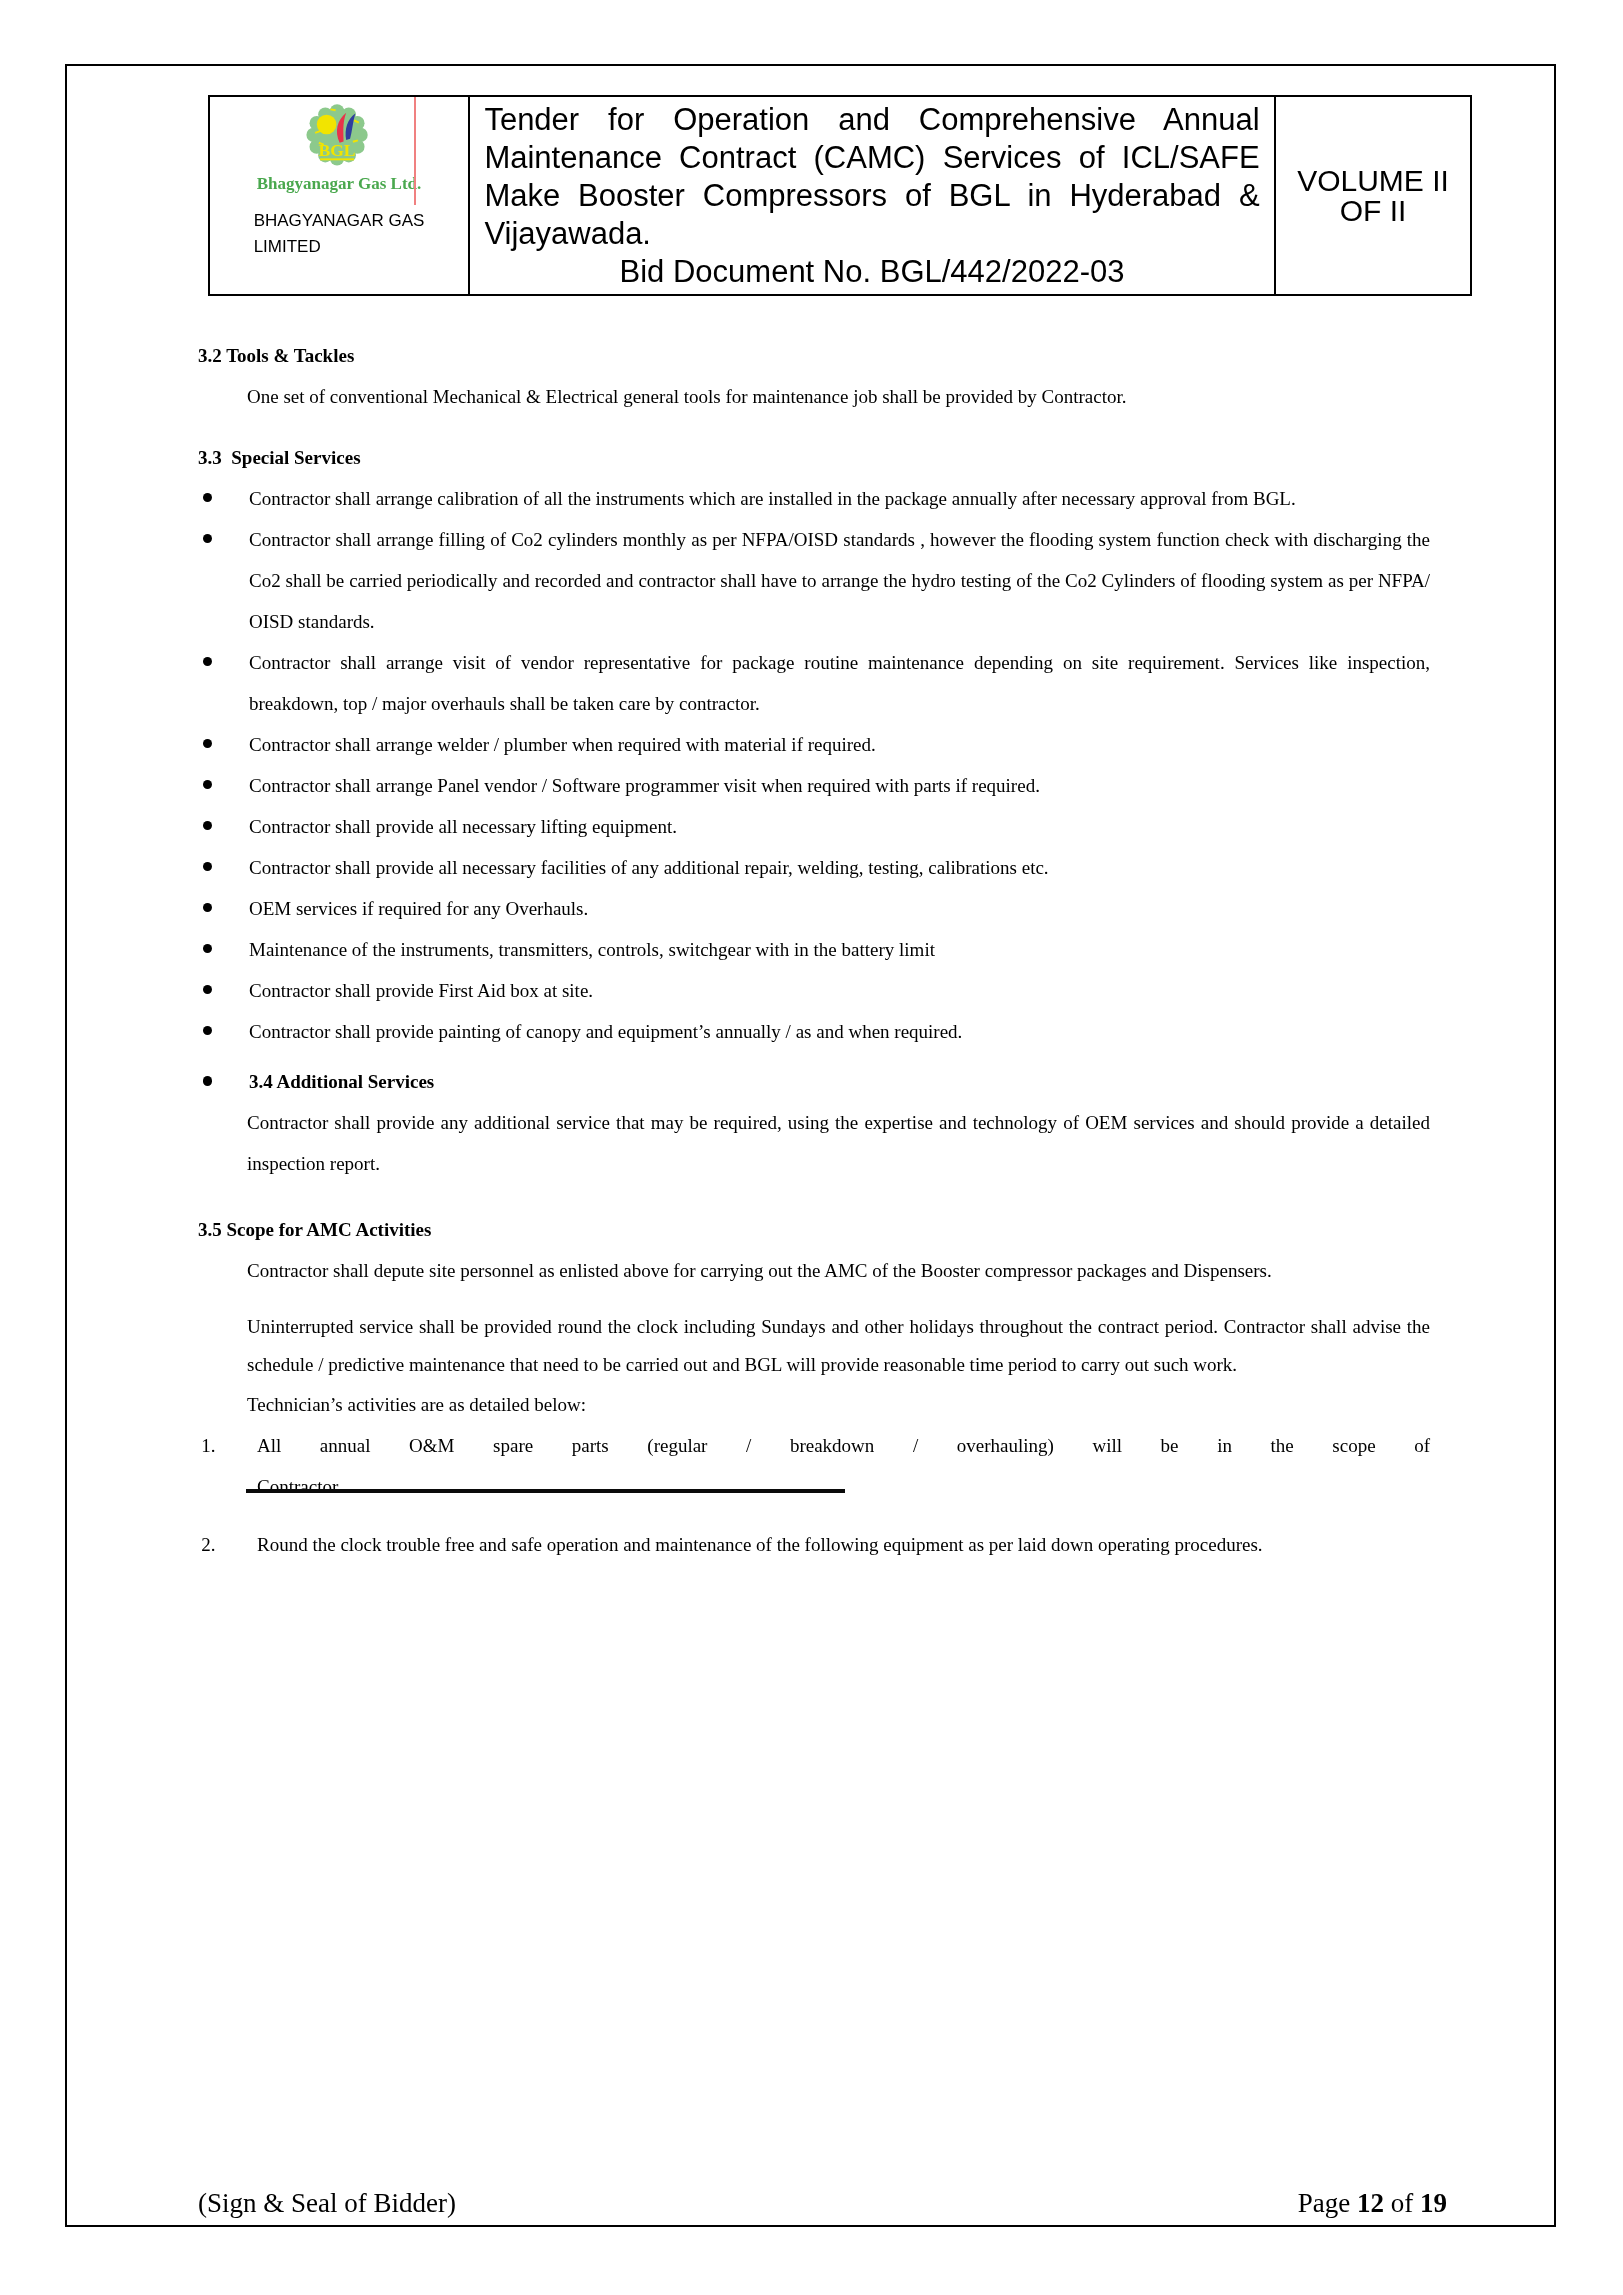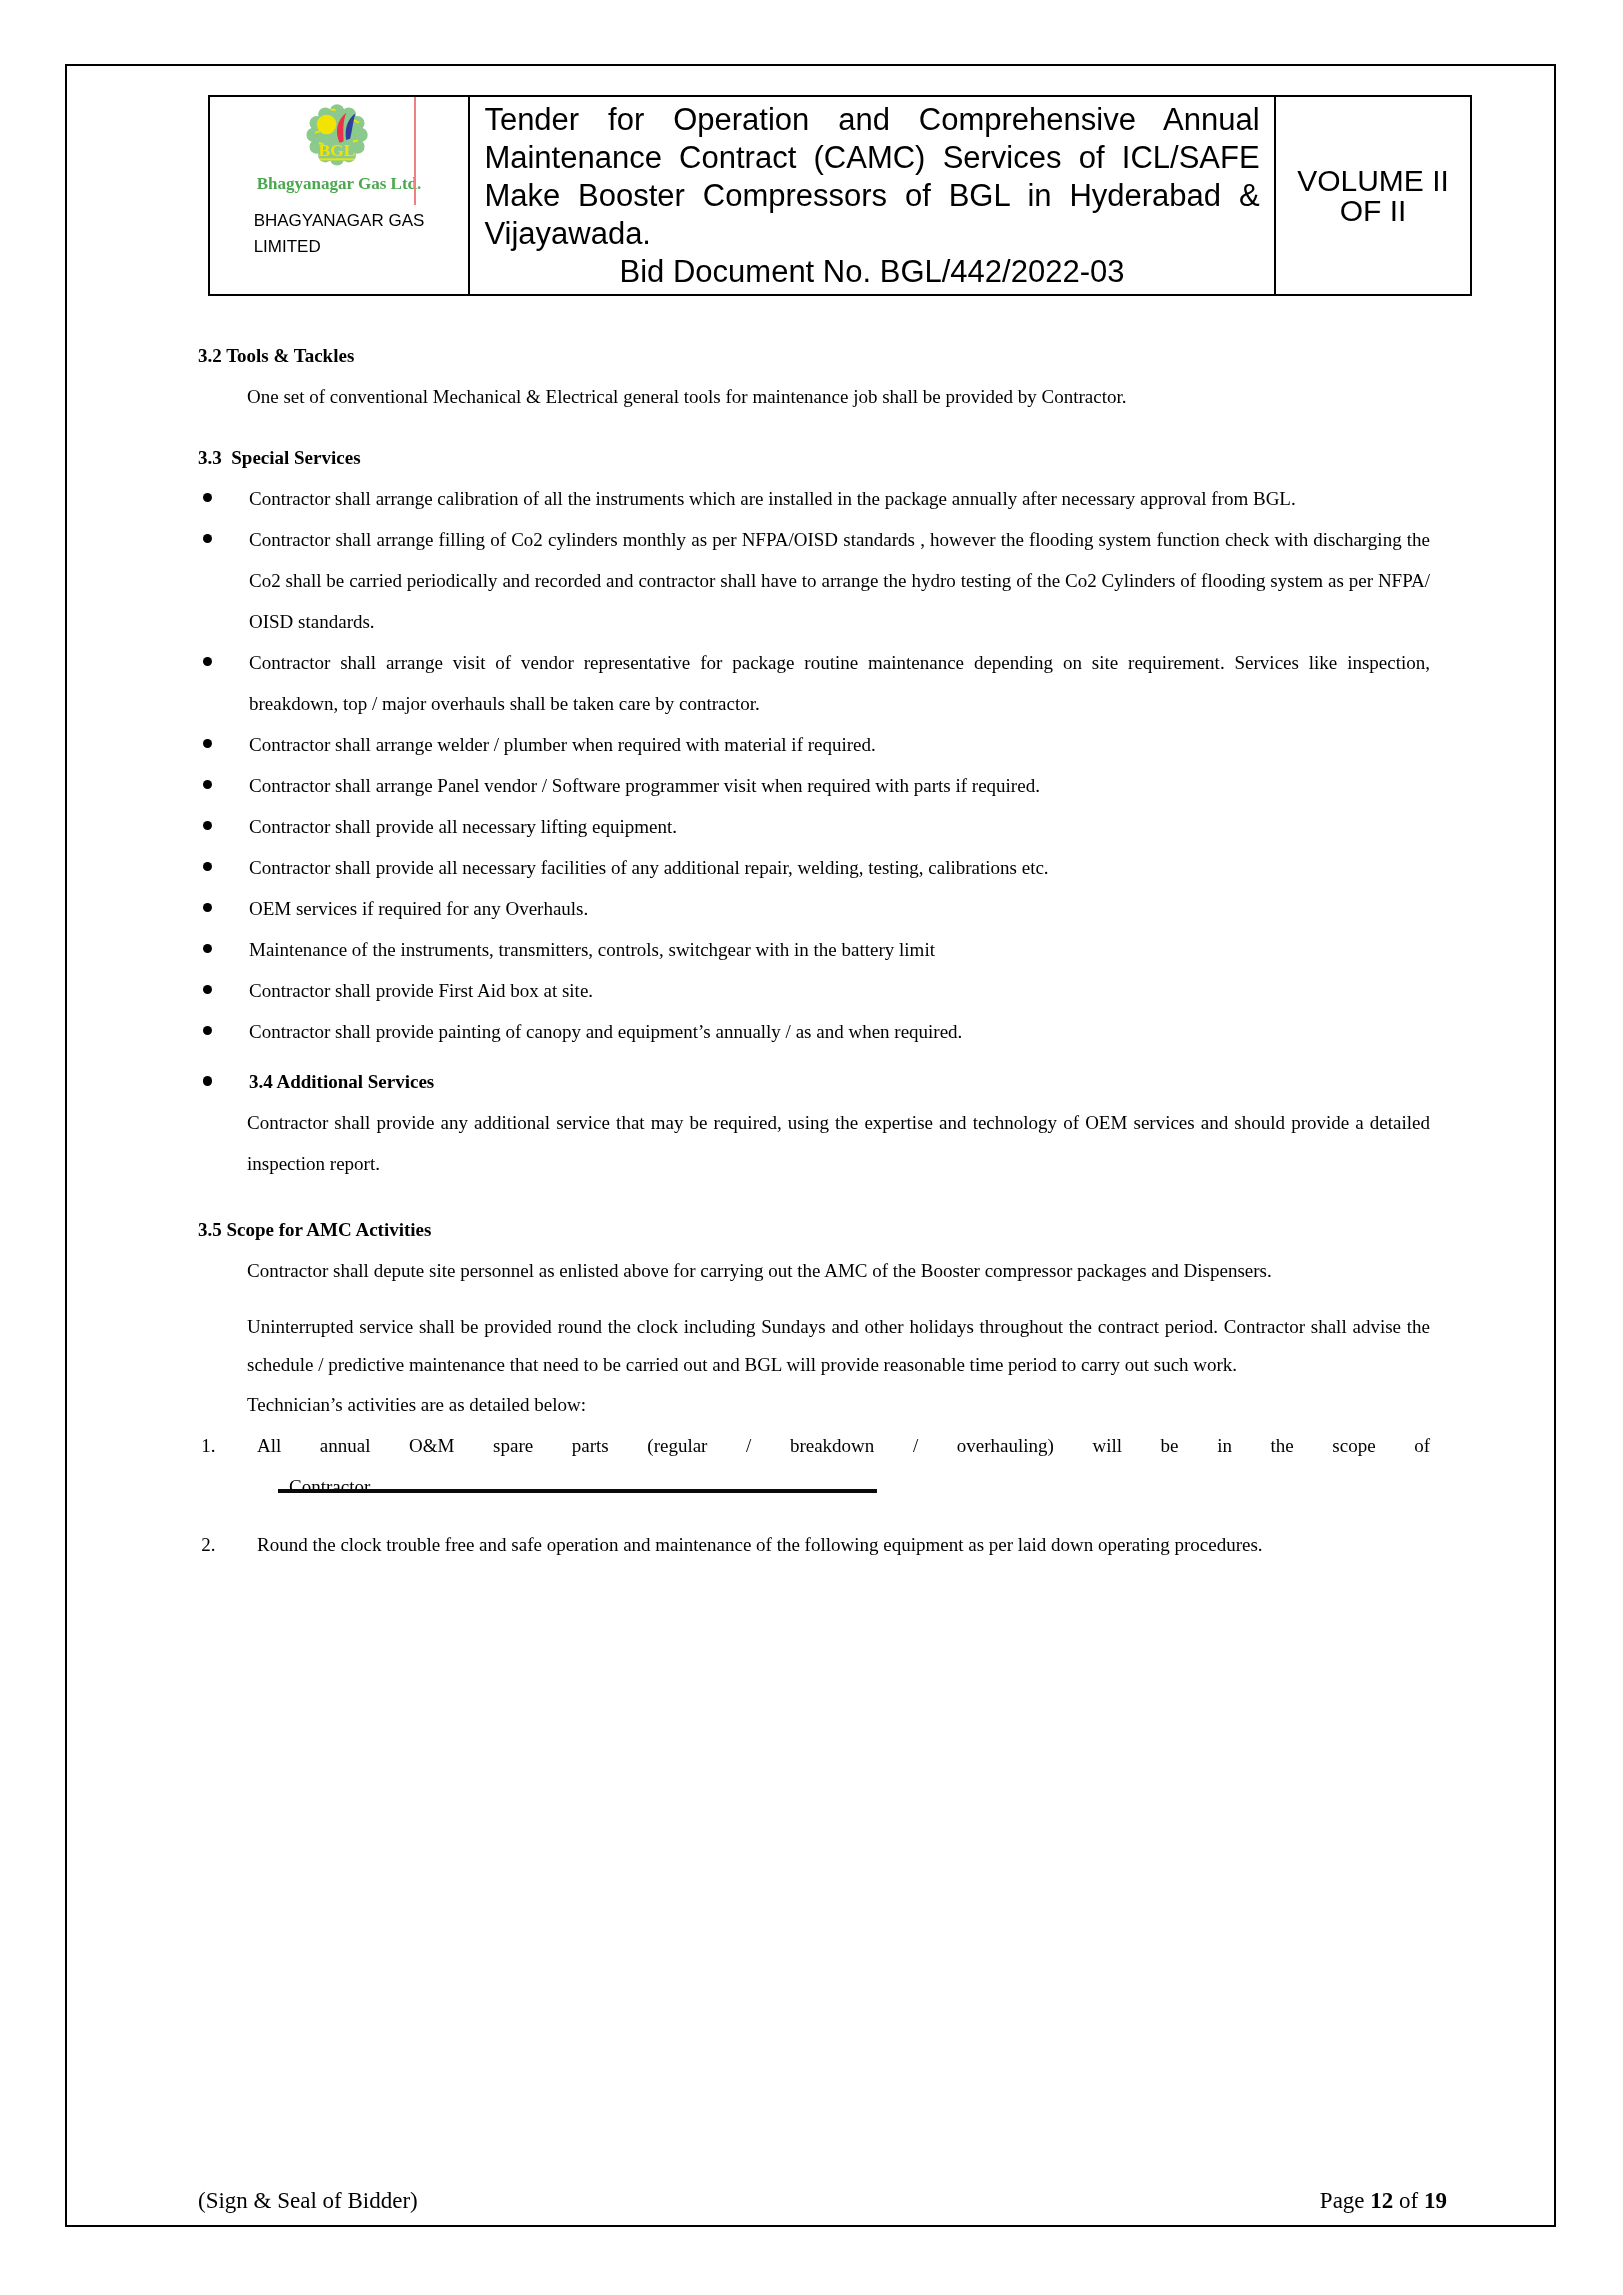--- a/index.html
+++ b/index.html
@@ -30,26 +30,26 @@
   .para{padding-left:49px;text-align:justify;}
   .spacer-a{height:19.6px;} .spacer-b{height:9.2px;} .spacer-c{height:25px;}
   .spacer-d{height:17px;} .spacer-e{height:17px;}
   .bullet{position:relative;padding-left:51px;text-align:justify;}
   .bullet-heading{position:relative;padding-left:51px;font-weight:bold;}
   .dot{position:absolute;left:5.2px;top:15.7px;width:9.2px;height:9.2px;border-radius:50%;background:#000;}
   .para-plain{padding-left:49px;}
   .num-item{position:relative;padding-left:59px;}
   .num{position:absolute;left:3.3px;top:0;}
   .just-full{text-align:justify;text-align-last:justify;}
-  .strike-wrap{position:relative;display:block;margin-left:32px;}
+  .strike-wrap{position:relative;display:block;}
   .strike-line{position:absolute;left:-11px;top:23.6px;width:599px;height:3.3px;background:#0a0a0a;}
   .para2{line-height:38px;}
   
   .footer{position:absolute;left:198px;top:2188px;width:1249px;display:flex;
-        justify-content:space-between;font-size:23px;}
+        justify-content:space-between;font-size:27px;}
   .bold{font-weight:bold;}
 </style>
 </head>
 <body>
 
 <div class="page">
   <div class="page-frame"></div>
 
   <div class="hdr-table">
 

